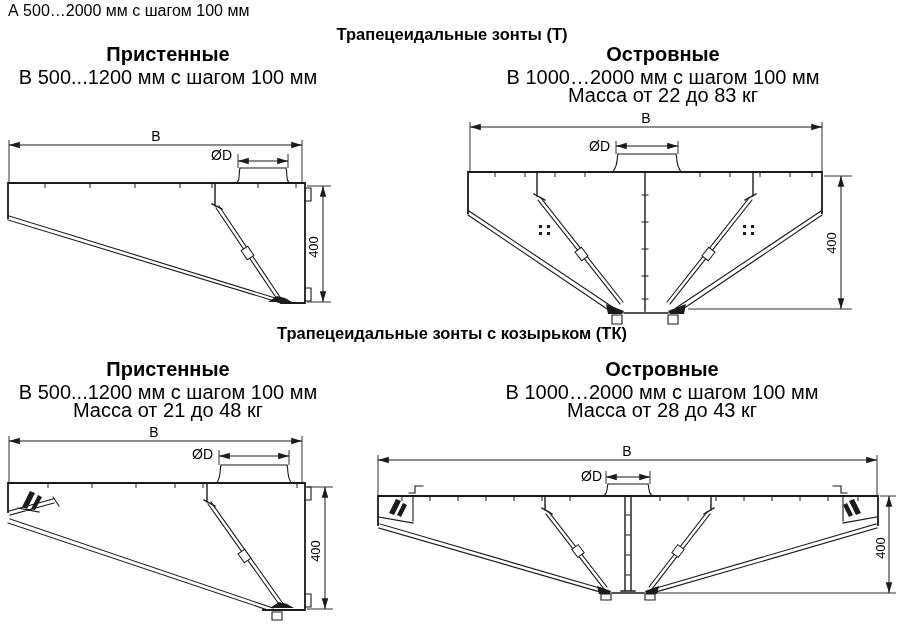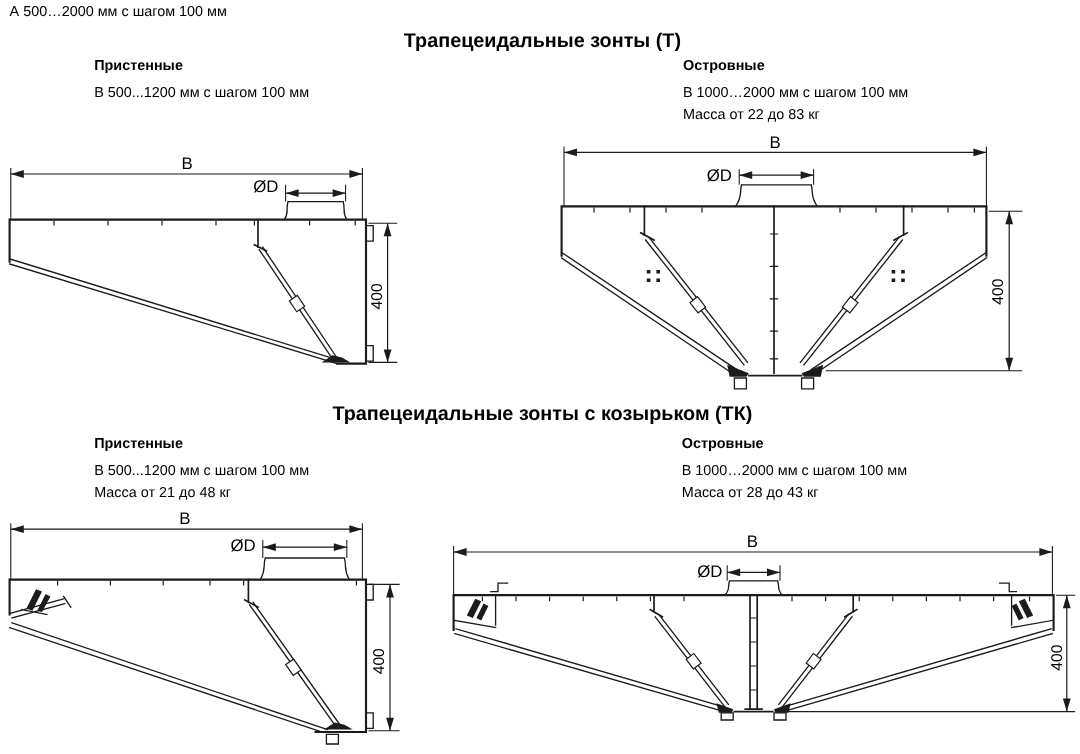--- a/index.html
+++ b/index.html
@@ -1,20 +1,20 @@
 <!DOCTYPE html>
 <html><head>
 <meta charset="utf-8">
 <style>
   html,body{margin:0;padding:0;background:#fff;}
   #page{position:relative;width:900px;height:628px;background:#fff;overflow:hidden;
         font-family:"Liberation Sans",sans-serif;color:#000;}
-  .note{position:absolute;left:8px;top:2px;font-size:12px;white-space:nowrap;}
+  .note{position:absolute;left:8px;top:2px;font-size:16px;white-space:nowrap;}
   .sec-title{position:absolute;transform:translateX(-50%);font-weight:bold;font-size:16.5px;white-space:nowrap;}
-  .col{position:absolute;transform:translateX(-50%);text-align:left;font-size:12px;line-height:18px;white-space:nowrap;}
+  .col{position:absolute;transform:translateX(-50%);text-align:center;font-size:20px;line-height:18px;white-space:nowrap;}
   .col .sub{font-weight:bold;margin-bottom:5px;}
   svg.sheet{position:absolute;left:0;top:0;}
   .ln{stroke:#1b1b1b;fill:none;stroke-width:1.1;stroke-linecap:square;}
   .th{stroke-width:1.8;}
   .md{stroke-width:1.4;}
   .tk{stroke-width:1;}
   .dim{stroke:#1b1b1b;fill:none;stroke-width:1;}
   .xln{stroke:#1b1b1b;fill:none;stroke-width:0.9;}
   .fil{fill:#1b1b1b;stroke:none;}
   .hnd{fill:#fff;stroke:#1b1b1b;stroke-width:1;}
@@ -149,21 +149,21 @@
     <div class="sub">Пристенные</div>
     <div>В 500...1200 мм с шагом 100 мм</div>
   </div>
 
   <div class="col" style="left:663px;top:45px;">
     <div class="sub">Островные</div>
     <div>В 1000…2000 мм с шагом 100 мм</div>
     <div>Масса от 22 до 83 кг</div>
   </div>
 
-  <div class="sec-title" style="left:452px;top:336px;">Трапецеидальные зонты с козырьком (ТК)</div>
+  <div class="sec-title" style="left:452px;top:324px;">Трапецеидальные зонты с козырьком (ТК)</div>
 
   <div class="col" style="left:168px;top:360px;">
     <div class="sub">Пристенные</div>
     <div>В 500...1200 мм с шагом 100 мм</div>
     <div>Масса от 21 до 48 кг</div>
   </div>
 
   <div class="col" style="left:662px;top:360px;">
     <div class="sub">Островные</div>
     <div>В 1000…2000 мм с шагом 100 мм</div>

